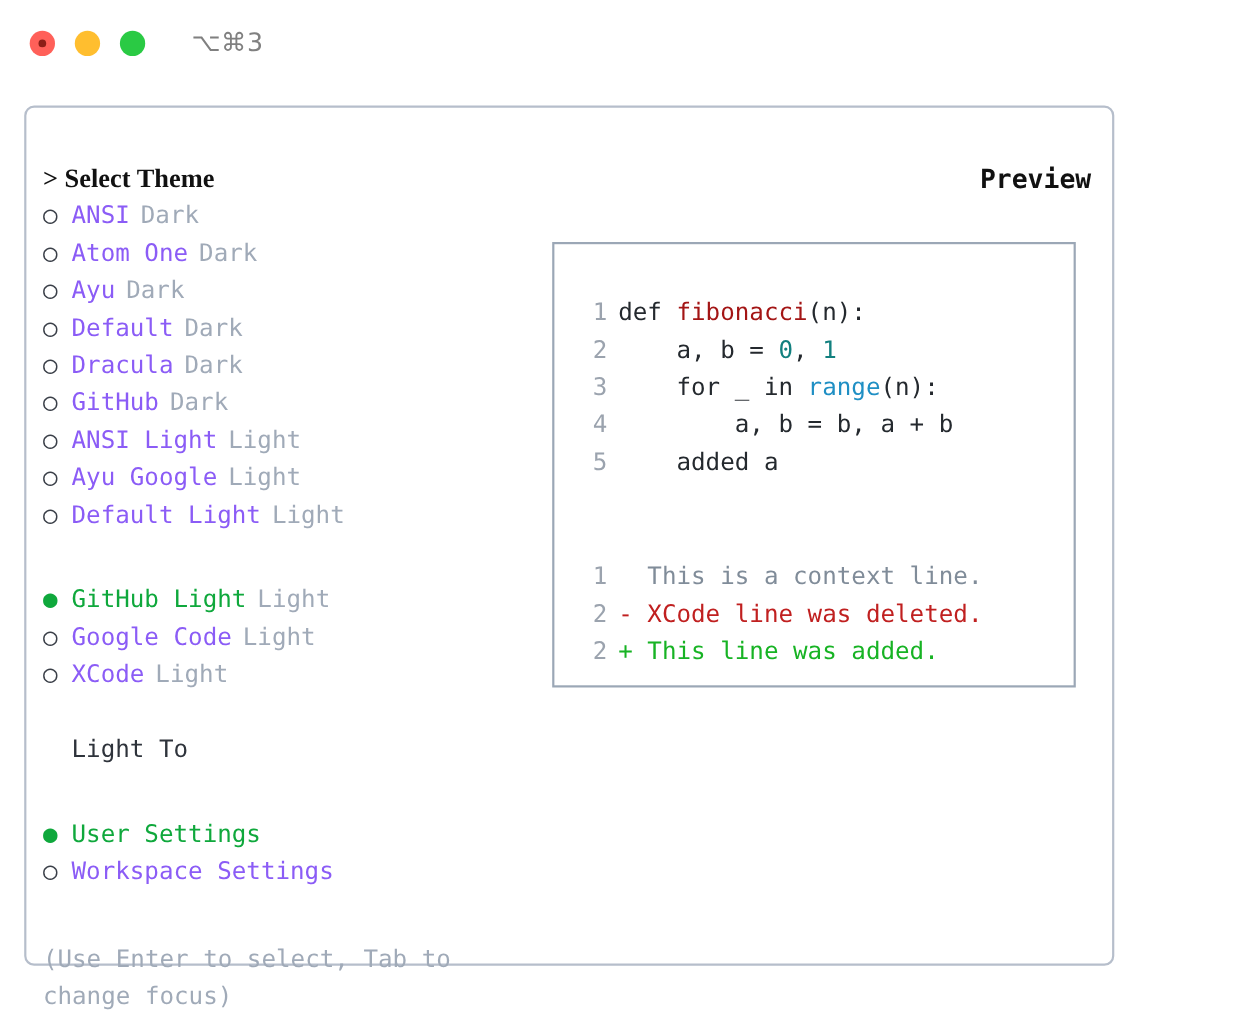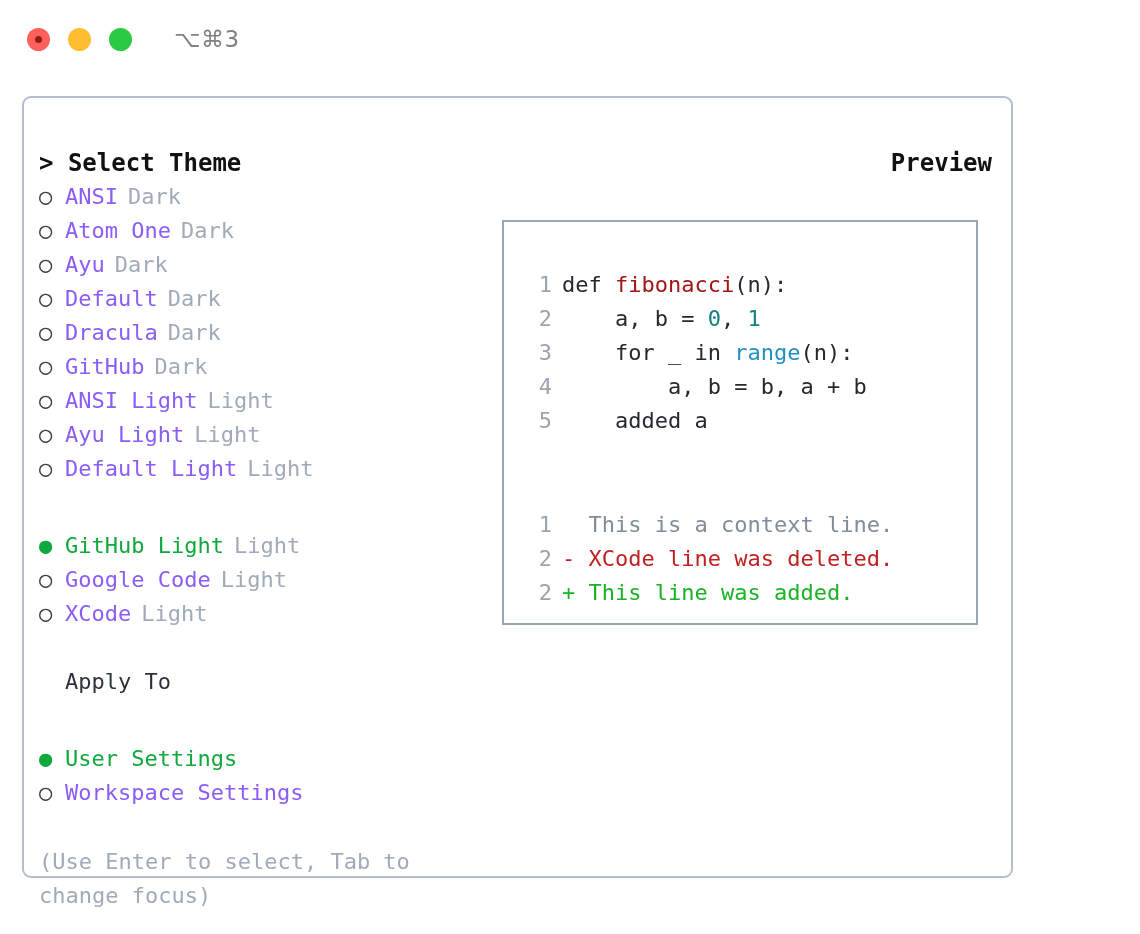--- a/index.html
+++ b/index.html
@@ -86,20 +86,21 @@
     left: 15px;
     top: 48px;
     width: 450px;
   }
   .section-header {
     font-size: 24px;
     font-weight: bold;
     color: #111111;
     line-height: 34px;
     white-space: pre;
+    font-family: Liberation Serif, serif;
   }
   .theme-list { margin-top: 0; }
   .row {
     display: flex;
     align-items: baseline;
     line-height: 34px;
     font-size: 22px;
     white-space: pre;
   }
   .bullet {
@@ -120,21 +121,21 @@
   .apply-block { margin-top: 34px; }
   .apply-title {
     font-size: 22px;
     color: #2E333B;
     line-height: 34px;
     padding-left: 26px;
     white-space: pre;
   }
 
   .hint {
-    margin-top: 35px;
+    margin-top: 46px;
     font-size: 22px;
     line-height: 34px;
     color: #A0AAB8;
     width: 400px;
     white-space: pre-wrap;
   }
 
   
   .right-col {
     position: absolute;
@@ -206,29 +207,29 @@
         <div class="section-header">&gt; Select Theme</div>
 
         <div class="theme-list" id="theme-list">
             <div class="row"><span class="bullet">○</span><span class="row-label">ANSI</span><span class="row-tag">Dark</span></div>
             <div class="row"><span class="bullet">○</span><span class="row-label">Atom One</span><span class="row-tag">Dark</span></div>
             <div class="row"><span class="bullet">○</span><span class="row-label">Ayu</span><span class="row-tag">Dark</span></div>
             <div class="row"><span class="bullet">○</span><span class="row-label">Default</span><span class="row-tag">Dark</span></div>
             <div class="row"><span class="bullet">○</span><span class="row-label">Dracula</span><span class="row-tag">Dark</span></div>
             <div class="row"><span class="bullet">○</span><span class="row-label">GitHub</span><span class="row-tag">Dark</span></div>
             <div class="row"><span class="bullet">○</span><span class="row-label">ANSI Light</span><span class="row-tag">Light</span></div>
-            <div class="row"><span class="bullet">○</span><span class="row-label">Ayu Light</span><span class="row-tag">Light</span></div>
+            <div class="row"><span class="bullet">○</span><span class="row-label">Ayu Google</span><span class="row-tag">Light</span></div>
             <div class="row"><span class="bullet">○</span><span class="row-label">Default Light</span><span class="row-tag">Light</span></div>
             <div class="row selected"><span class="bullet filled">●</span><span class="row-label">GitHub Light</span><span class="row-tag">Light</span></div>
             <div class="row"><span class="bullet">○</span><span class="row-label">Google Code</span><span class="row-tag">Light</span></div>
             <div class="row"><span class="bullet">○</span><span class="row-label">XCode</span><span class="row-tag">Light</span></div>
           </div>
 
         <div class="apply-block">
-          <div class="apply-title">Apply To</div>
+          <div class="apply-title">Light To</div>
           <div id="apply-list">
               <div class="row selected"><span class="bullet filled">●</span><span class="row-label">User Settings</span></div>
               <div class="row"><span class="bullet">○</span><span class="row-label">Workspace Settings</span></div>
             </div>
         </div>
 
         <div class="hint">(Use Enter to select, Tab to change focus)</div>
       </div>
 
       <div class="right-col">

